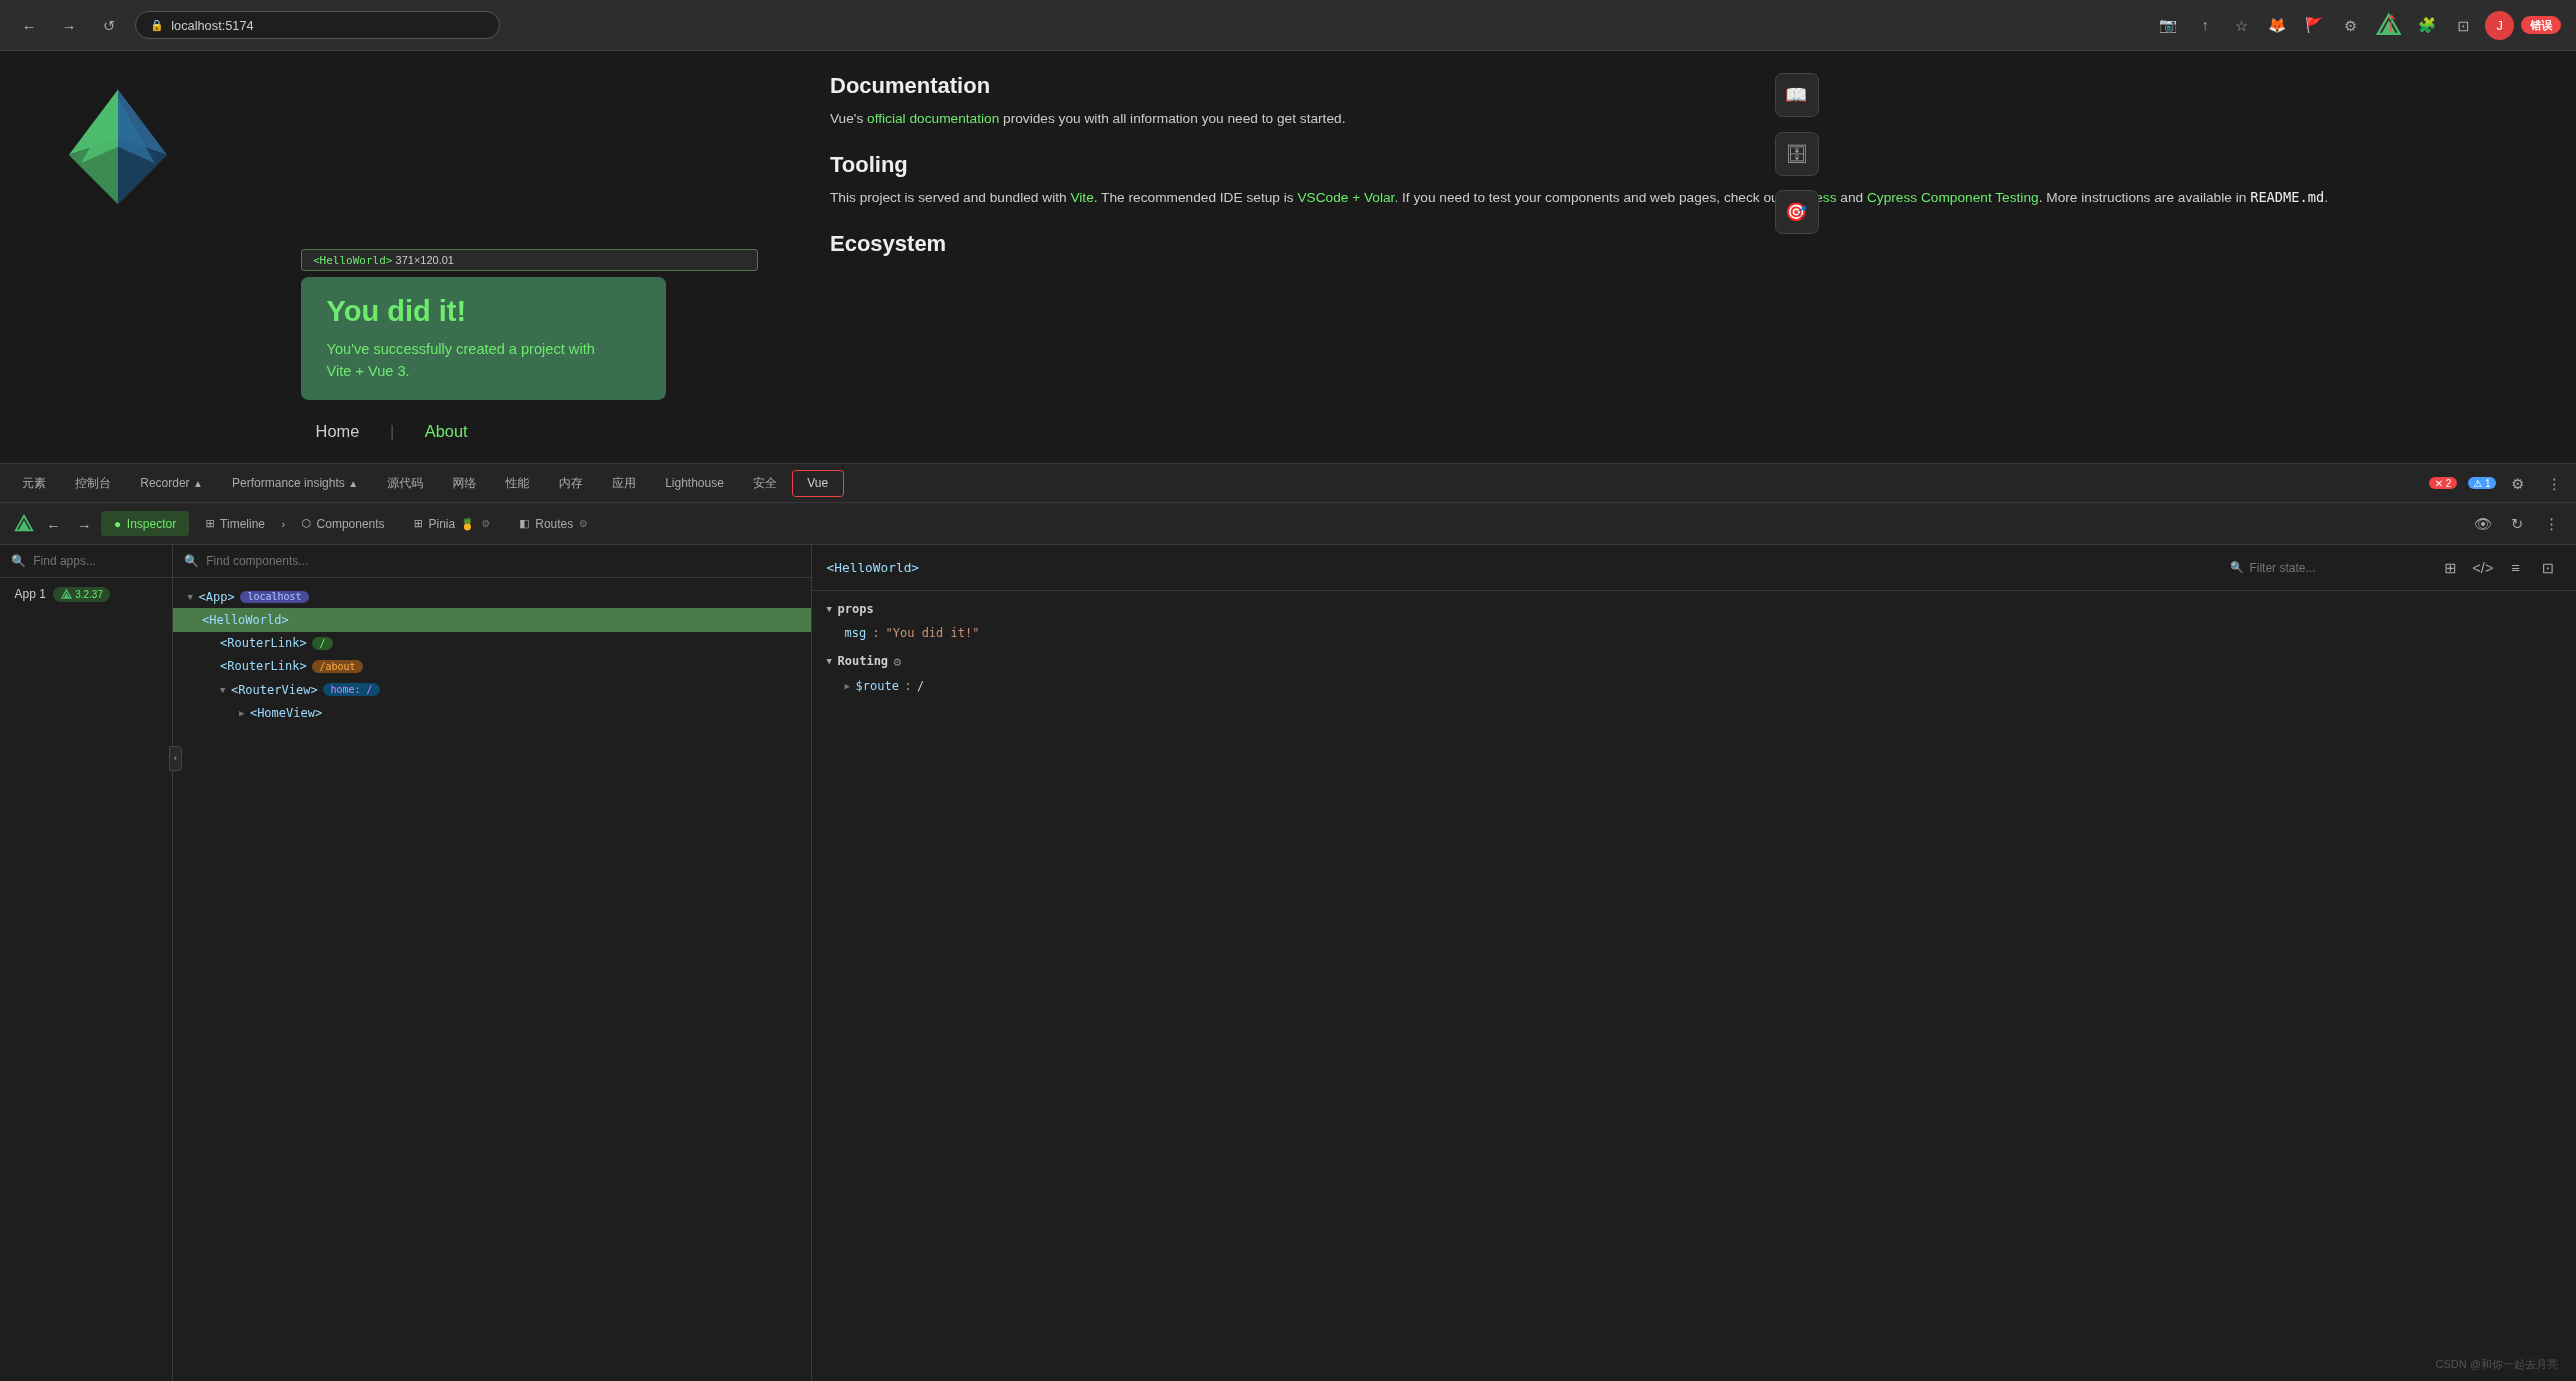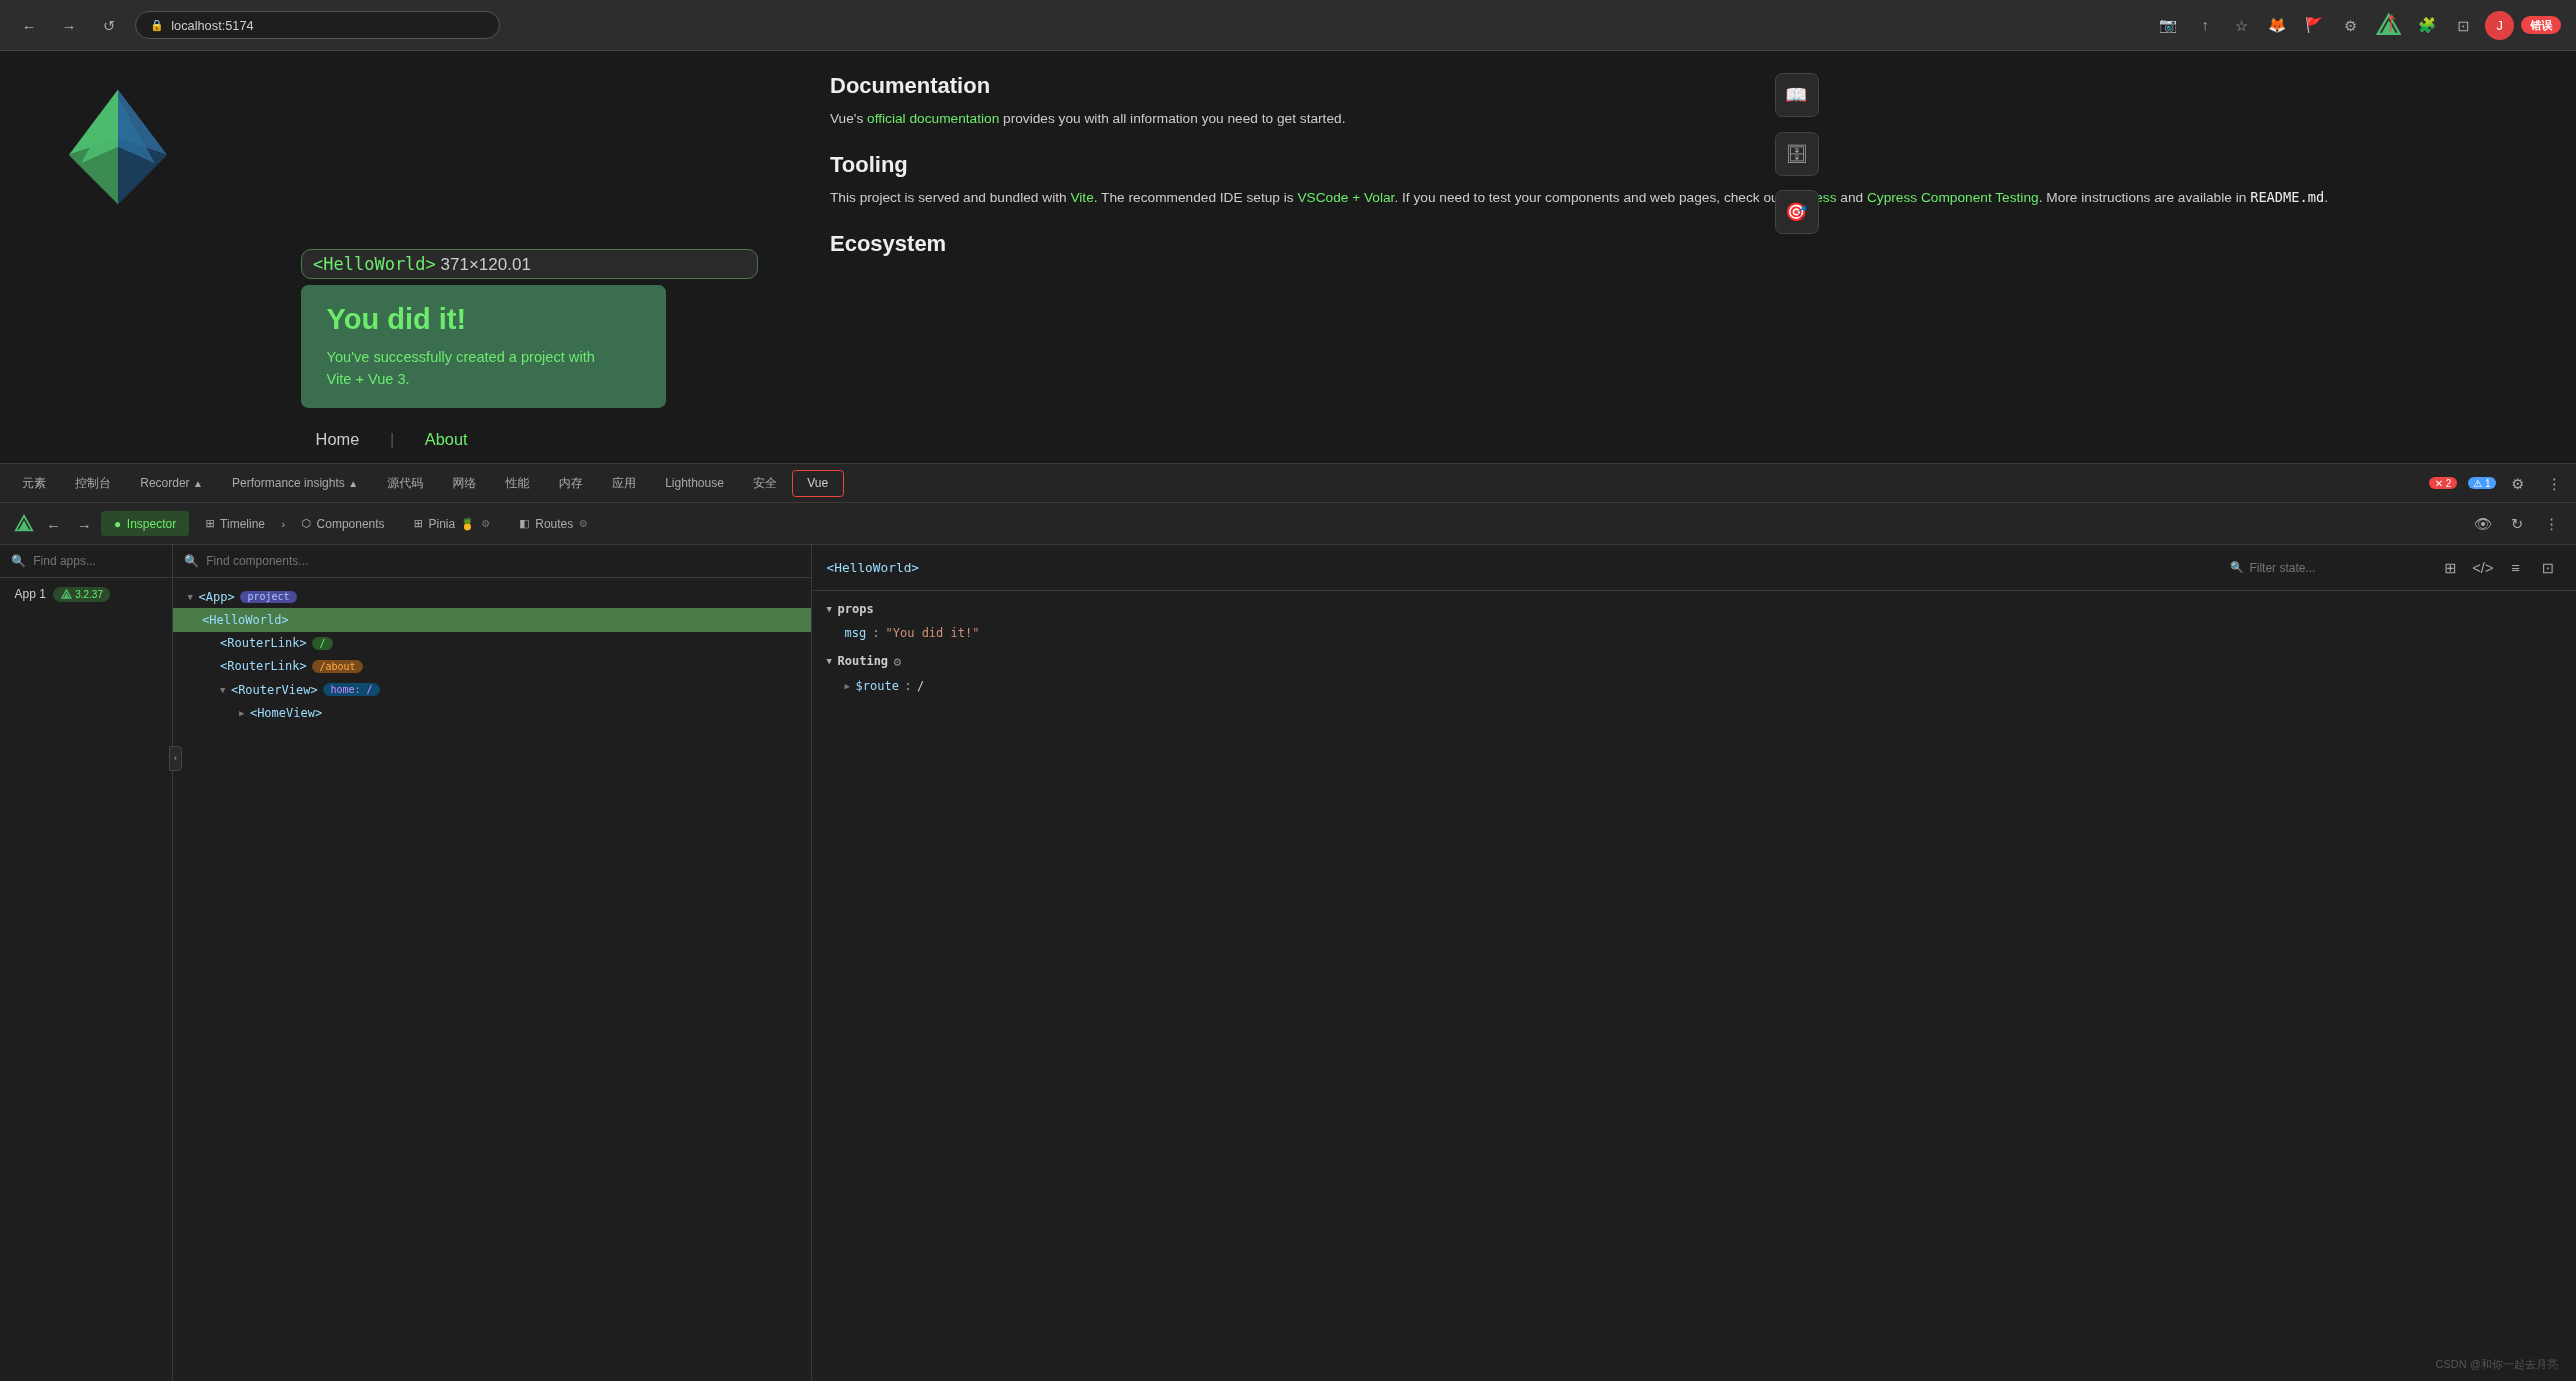--- a/index.html
+++ b/index.html
@@ -84,23 +84,23 @@
       flex-direction: column;
     }
     .vue-logo {
       width: 164px;
       height: 164px;
       margin: 0 auto 9px;
     }
     .component-tooltip {
       background: #2a2a2a;
       border: 0.9px solid #4a7c4a;
-      border-radius: 10px;
+      border-radius: 3px;
       padding: 3.6px 11px;
-      font-size: 17px;
+      font-size: 11px;
       color: #ccc;
       display: inline-block;
       margin-bottom: 5.5px;
       margin-left: 265px;
     }
     .hello-world-card {
       background: #3a6e4e;
       border-radius: 7.3px;
       padding: 18px 25.5px;
       margin-left: 265px;
@@ -669,21 +669,21 @@
     <div class="vdt-middle" style="margin-top:42px;">
       <div class="vdt-component-search">
         <span style="color:#777;">🔍</span>
         <input class="vdt-search-input" type="text" placeholder="Find components..." style="">
       </div>
       <div class="vdt-tree">
 
         <div class="vdt-tree-item">
           <span class="vdt-tree-arrow">▼</span>
           <span class="vdt-tag">&lt;App&gt;</span>
-          <span class="badge-fragment">project</span>
+          <span class="badge-fragment">localhost</span>
         </div>
 
         <div class="vdt-tree-item selected indent-1">
           <span class="vdt-tag">&lt;HelloWorld&gt;</span>
         </div>
 
         <div class="vdt-tree-item indent-2">
           <span class="vdt-tag">&lt;RouterLink&gt;</span>
           <span class="badge-slash">/</span>
         </div>

